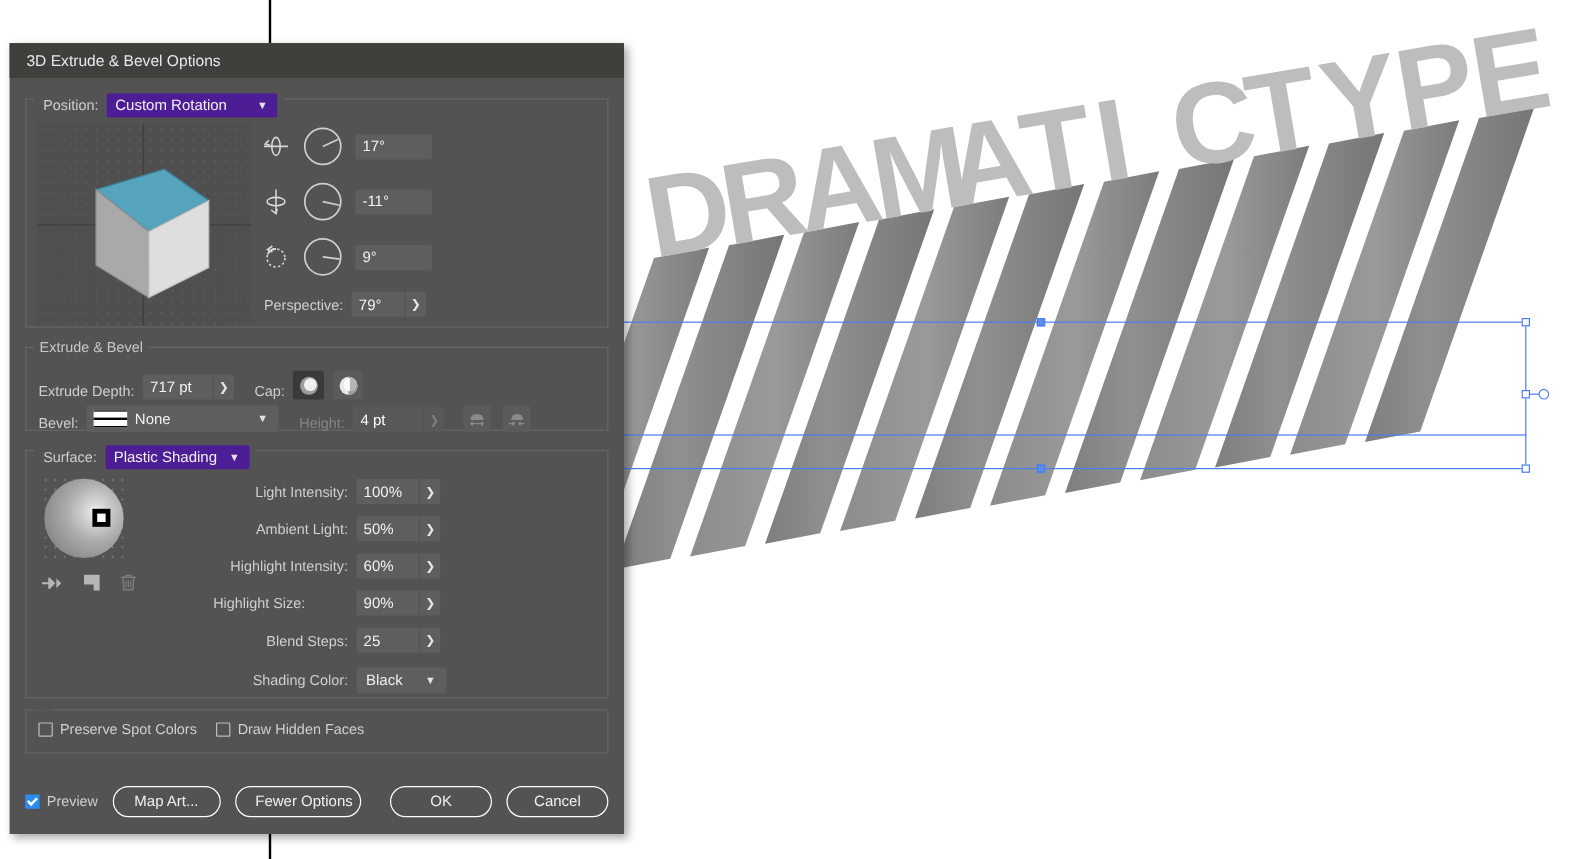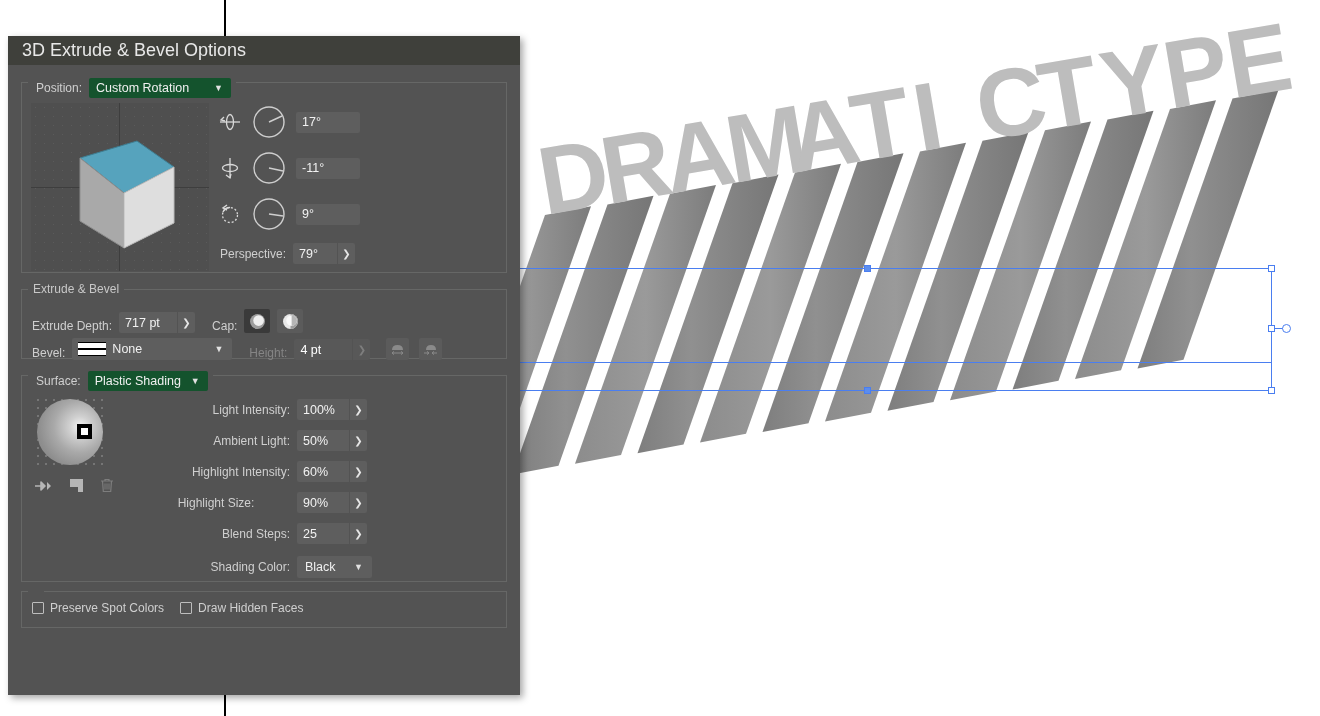--- a/index.html
+++ b/index.html
@@ -36,21 +36,21 @@
   #dialog{
     position:absolute;left:8px;top:36px;width:512px;height:659px;
     background:#535353;
     box-shadow:3px 3px 7px rgba(0,0,0,0.35);
     color:#d6d6d6;
     font-size:12px;
     user-select:none;
   }
   #titlebar{
     height:29px;background:#3f403b;display:flex;align-items:center;
-    padding-left:14px;color:#e8e8e8;font-size:18px;
+    padding-left:14px;color:#e8e8e8;font-size:13px;
   }
 
   .body{padding:10px 13px 0 13px;}
 
   fieldset.group{
     border:1px solid #666766;margin:0 0 9px 0;padding:0;
     position:relative;
   }
   fieldset.group > legend{padding:0 5px;margin-left:6px;color:#c8c8c8;font-size:12px;}
 
@@ -61,21 +61,21 @@
 
   
   .pos-header{
     position:absolute;left:9px;top:-11px;display:flex;align-items:center;gap:7px;
     background:#535353;padding:0 5px;
   }
   .lbl{color:#cfcfcf;font-size:12px;white-space:nowrap;}
 
   select.sel{
     appearance:none;-webkit-appearance:none;
-    background:#14532d;border:none;border-radius:2px;color:#f0f0f0;
+    background:#4c1d95;border:none;border-radius:2px;color:#f0f0f0;
     font-family:"Liberation Sans",sans-serif;font-size:12.5px;
     padding:3px 24px 3px 7px;outline:none;cursor:pointer;
   }
   .sel-wrap{position:relative;display:inline-block;}
   .sel-wrap .chev{
     position:absolute;right:8px;top:50%;transform:translateY(-50%);
     pointer-events:none;font-size:9px;color:#e2e2e2;
   }
 
   
@@ -536,13 +536,24 @@
         </span>
         <span class="chk">
           <span class="box"></span>
           <span class="lbl">Draw Hidden Faces</span>
         </span>
       </div>
     </fieldset>
 
   </div>
 
+  <div class="footer">
+    <span class="chk">
+      <span class="box checked"></span>
+      <span class="lbl">Preview</span>
+    </span>
+    <button class="btn wide">Map Art...</button>
+    <button class="btn wide">Fewer Options</button>
+    <span class="spacer"></span>
+    <button class="btn" style="width:92px;">OK</button>
+    <button class="btn" style="width:92px;">Cancel</button>
+  </div>
 </div>
 
 </body></html>

